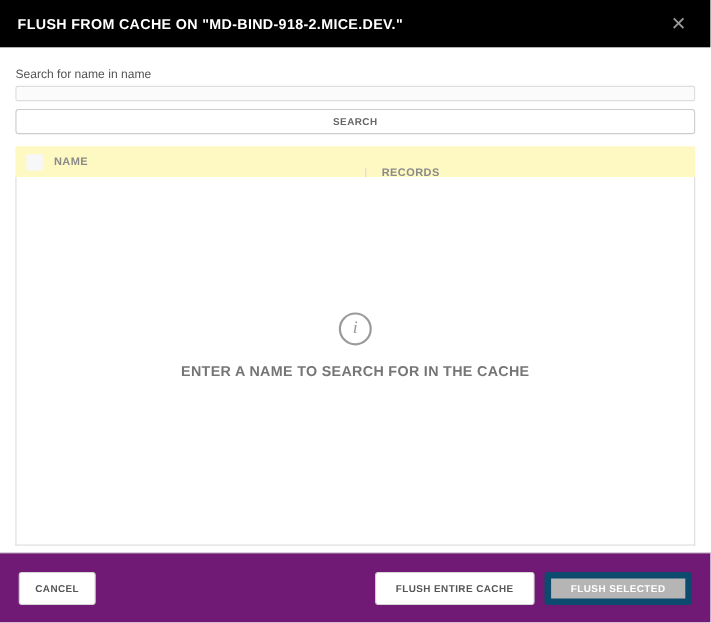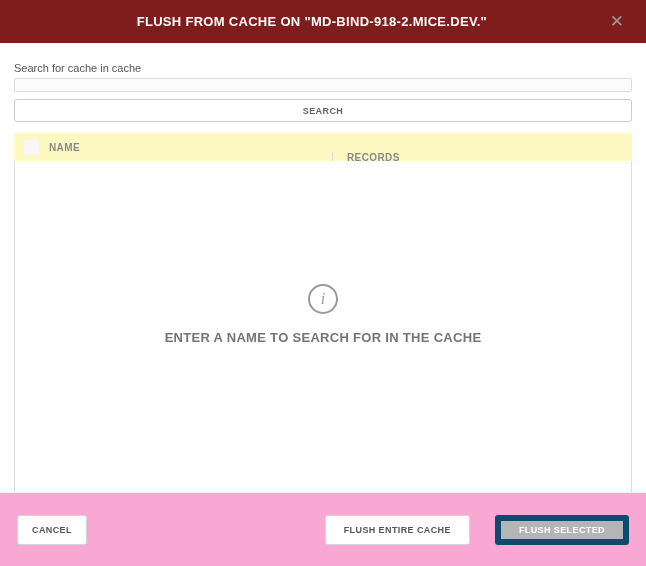--- a/index.html
+++ b/index.html
@@ -11,24 +11,23 @@
   }
   .modal {
     position: relative;
     width: 646px; height: 566px;
     background: #ffffff;
     display: flex; flex-direction: column;
   }
   
   .modal-header {
     height: 43px; flex: none;
-    background: #7f1d1d;
+    background: #000000;
     display: flex; align-items: center;
     padding: 0 20px 0 16px;
-    text-align: center;
   }
   .modal-title {
     color: #ffffff;
     font-size: 13px; font-weight: bold;
     letter-spacing: 0.3px;
     flex: 1;
     white-space: nowrap;
   }
   .close {
     color: #9a9a9a;
@@ -141,64 +140,64 @@
   .empty-text {
     margin-top: 16px;
     font-size: 13px; font-weight: bold;
     color: #757575;
     letter-spacing: 0.3px;
   }
   
   .modal-footer {
     position: absolute;
     left: 0; right: 0; bottom: 0;
-    height: 74px;
-    background: #f9a8d4;
+    height: 64px;
+    background: #701a75;
     border-top: 1px solid #efefef;
     display: flex; align-items: center;
     padding: 0 17px;
   }
   .btn {
     height: 30px;
     padding: 0 14px;
     border-radius: 3px;
     font-family: "Liberation Sans", sans-serif;
     font-size: 9px; font-weight: bold;
     letter-spacing: 0.4px;
     cursor: pointer;
   }
   .btn-outline {
     background: #ffffff;
     border: 1px solid #d5d5d5;
     color: #555555;
   }
   .footer-right {
     margin-left: auto;
-    display: flex; gap: 25px;
+    display: flex; gap: 9px;
   }
   .btn-wide { padding: 0 18px; }
   .btn-disabled {
     background: #b5b5b5;
     border: 6px solid #0c4a6e;
     color: #ffffff;
     cursor: default;
   }
 </style>
 </head>
 <body>
 
 <div class="modal">
 
   <div class="modal-header">
     <span class="modal-title">FLUSH FROM CACHE ON "MD-BIND-918-2.MICE.DEV."</span>
     <span class="close">✕</span>
   </div>
 
   <div class="modal-body">
-    <label class="search-label">Search for cache in cache</label>
+    <label class="search-label">Search for name in name</label>
 
     <div class="search-row">
       <input class="search-input" type="text" value="" style="">
       <button class="search-btn">SEARCH</button>
     </div>
 
     <div class="table">
       <div class="thead">
         <div class="th th-check">
           <span class="checkbox"></span>

